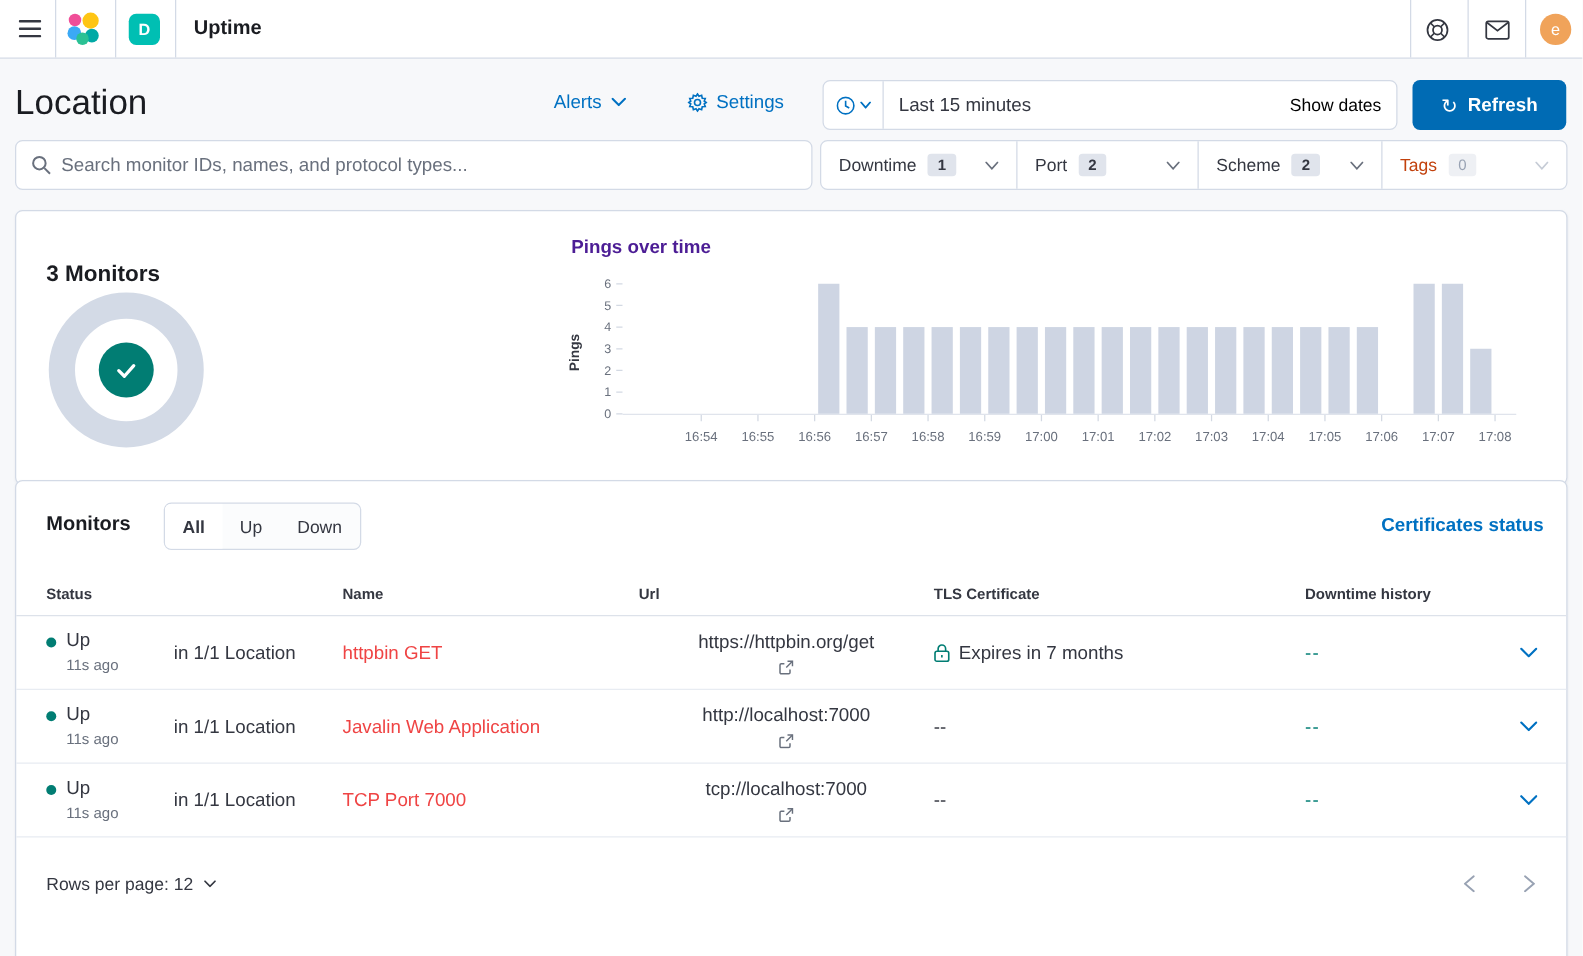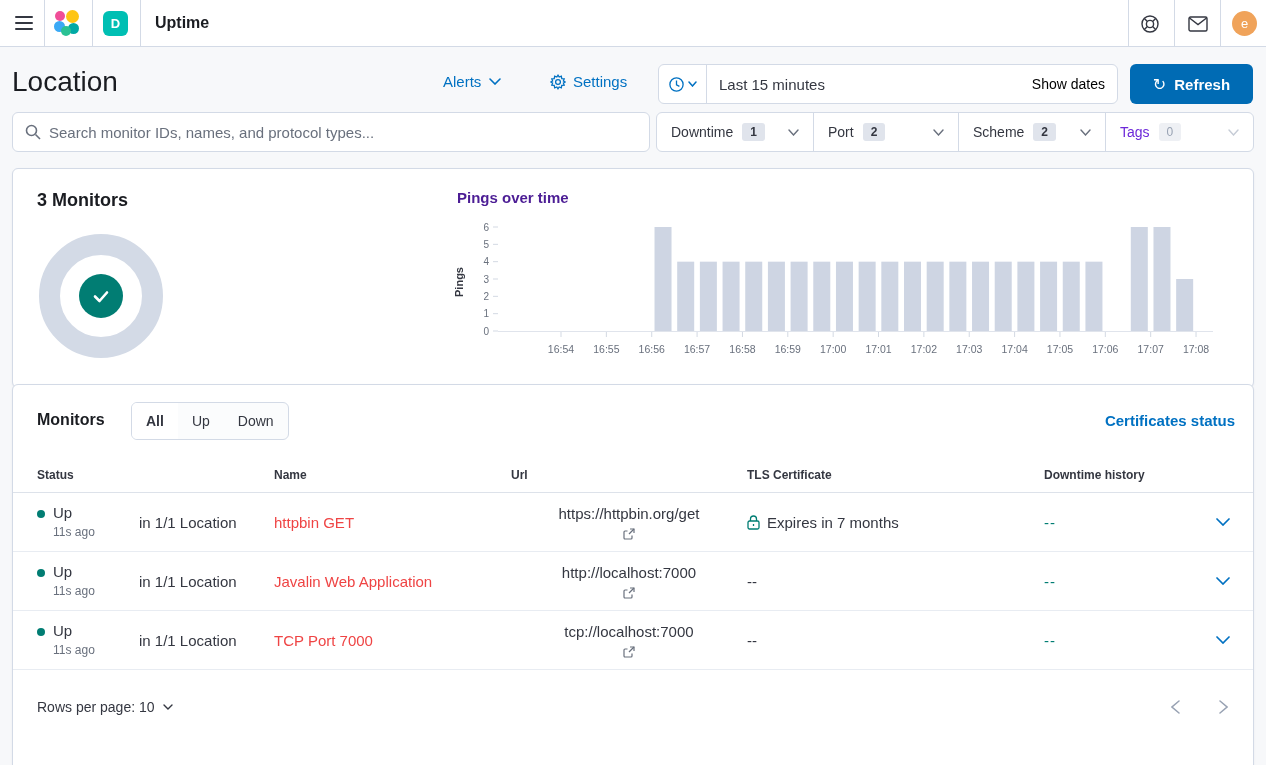--- a/index.html
+++ b/index.html
@@ -54,30 +54,30 @@
   .filter-group { position:absolute; left:656px; top:112px; width:598px; height:40px; background:#fff;
     border:1px solid #d3dae6; border-radius:6px; display:flex; }
   .filter { display:flex; align-items:center; padding:0 14px; gap:9px; cursor:pointer; border-left:1px solid #d3dae6; }
   .filter:first-child { border-left:none; }
   .filter .flabel { font-size:14px; color:#343741; }
   .filter .fbadge { background:#e0e4ec; color:#343741; border-radius:3px; font-size:12px; font-weight:600;
     padding:2px 8px; }
   .filter .spacer { flex:1; }
   .filter.f-location { width:156px; } .filter.f-port { width:145px; }
   .filter.f-scheme { width:147px; } .filter.f-tags { width:148px; }
-  .filter.disabled .flabel { color:#6d28d9; }
+  .filter.disabled .flabel { color:#c2410c; }
   .filter.disabled .fbadge { background:#eef0f4; color:#98a2b3; font-weight:400; }
 
   
   .panel { position:absolute; left:12px; width:1242px; background:#fff; border:1px solid #d3dae6;
     border-radius:6px; box-shadow:0 1px 2px rgba(152,162,179,.15); }
   .panel-snapshot { top:168px; height:220px; }
   .panel-monitors { top:384px; height:422px; }
 
-  .snapshot-title { position:absolute; left:24px; top:21px; font-size:18px; font-weight:700; color:#1a1c21; }
+  .snapshot-title { position:absolute; left:24px; top:40px; font-size:18px; font-weight:700; color:#1a1c21; }
   .donut { position:absolute; left:26px; top:65px; width:124px; height:124px; border-radius:50%;
     border:21px solid #d3dae6; }
   .donut-core { position:absolute; left:19px; top:19px; width:44px; height:44px; border-radius:50%;
     background:#017d73; display:flex; align-items:center; justify-content:center; }
   .legend { position:absolute; left:188px; top:260px; }
   .legend-row { display:flex; align-items:center; height:32px; }
   .legend-dot { width:8px; height:8px; border-radius:50%; margin-right:10px; }
   .legend-label { font-size:15px; width:72px; color:#343741; }
   .legend-value { font-size:15px; color:#343741; }
 
@@ -448,21 +448,21 @@
                 <polyline points="1,1 7,7 13,1"></polyline>
               </svg>
             </button>
           </div>
         </div>
       </div>
   </div>
 
   <div class="table-footer">
     <div class="rows-per-page">
-      <span>Rows per page: 10</span>
+      <span>Rows per page: 12</span>
       <svg width="10" height="6" viewBox="0 0 10 6" fill="none" stroke="#343741" stroke-width="1.4" stroke-linecap="round">
           <polyline points="1,1 5,5 9,1"></polyline>
         </svg>
     </div>
     <div class="pager">
       <button class="iconbtn">
         <svg width="9" height="14" viewBox="0 0 9 14" fill="none" stroke="#98a2b3" stroke-width="1.5" stroke-linecap="round">
             <polyline points="8,1 1,7 8,13"></polyline>
           </svg>
       </button>

